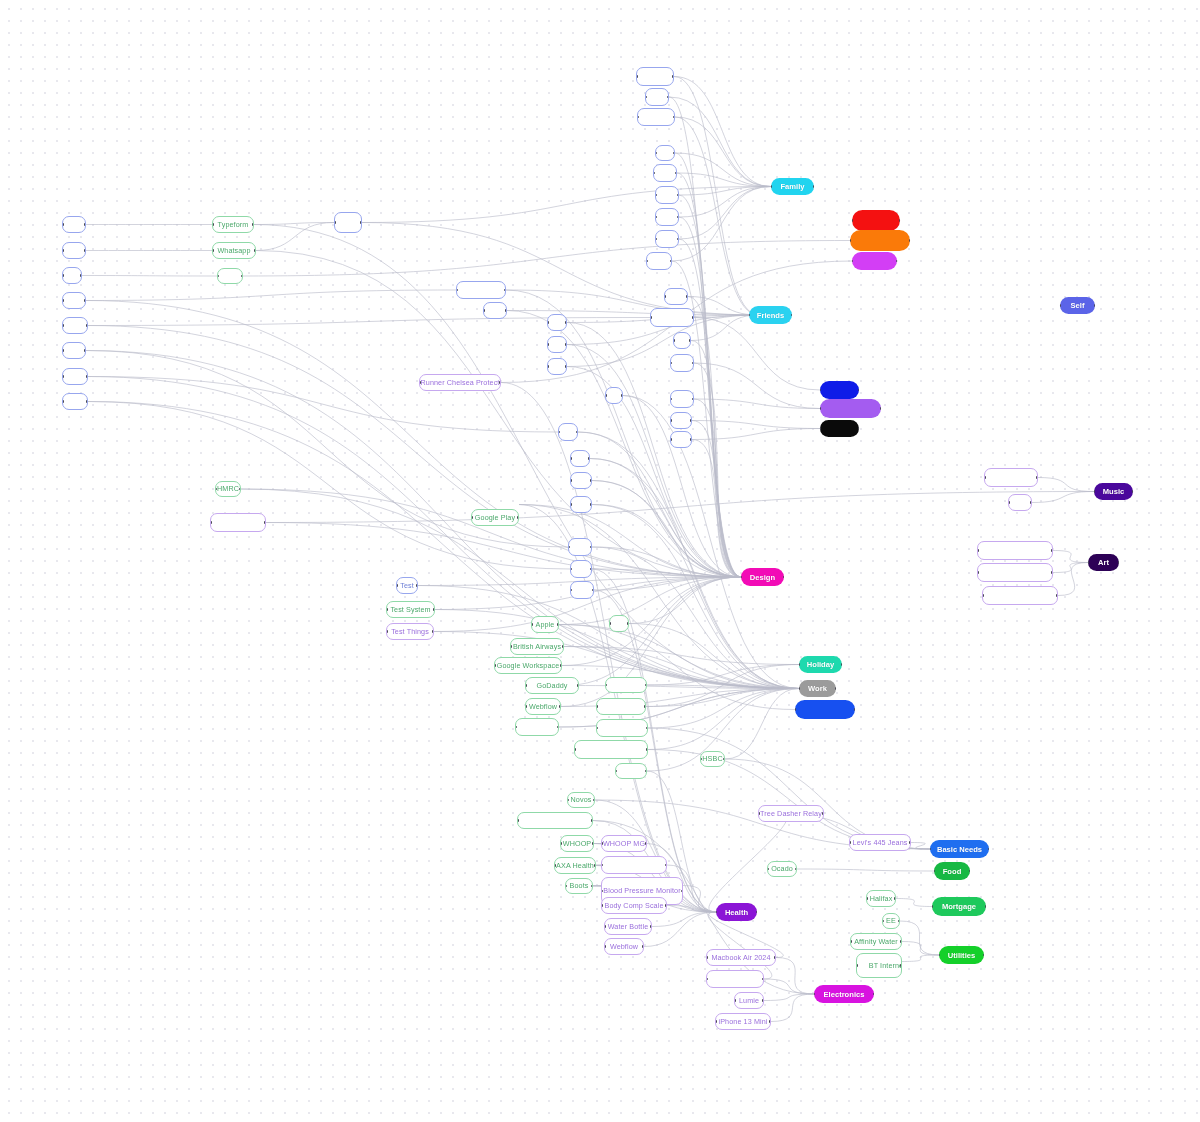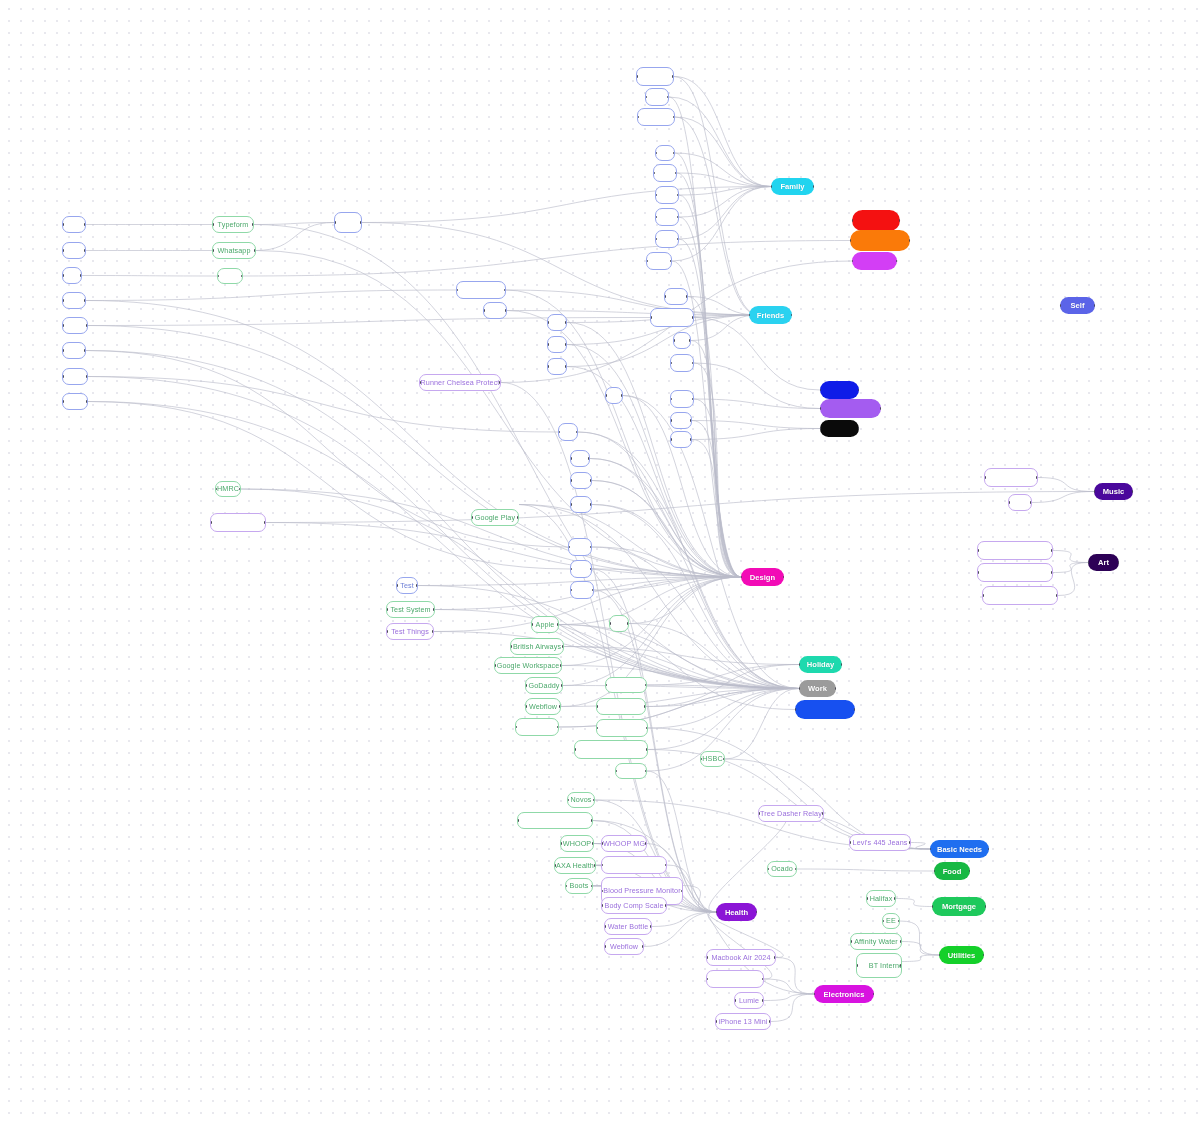--- a/index.html
+++ b/index.html
@@ -462,21 +462,21 @@
       <div class="node green" style="left: 510px; top: 638px; width: 54px; height: 17px;">
         <span>British Airways</span>
         <span class="port l"></span>
         <span class="port r"></span>
       </div>
       <div class="node green" style="left: 494px; top: 657px; width: 68px; height: 17px;">
         <span>Google Workspace</span>
         <span class="port l"></span>
         <span class="port r"></span>
       </div>
-      <div class="node green" style="left: 525px; top: 677px; width: 38px; height: 17px;">
+      <div class="node green" style="left: 525px; top: 677px; width: 54px; height: 17px;">
         <span>GoDaddy</span>
         <span class="port l"></span>
         <span class="port r"></span>
       </div>
       <div class="node green" style="left: 605px; top: 677px; width: 42px; height: 16px;">
         <span></span>
         <span class="port l"></span>
         <span class="port r"></span>
       </div>
       <div class="node green" style="left: 525px; top: 698px; width: 36px; height: 17px;">

